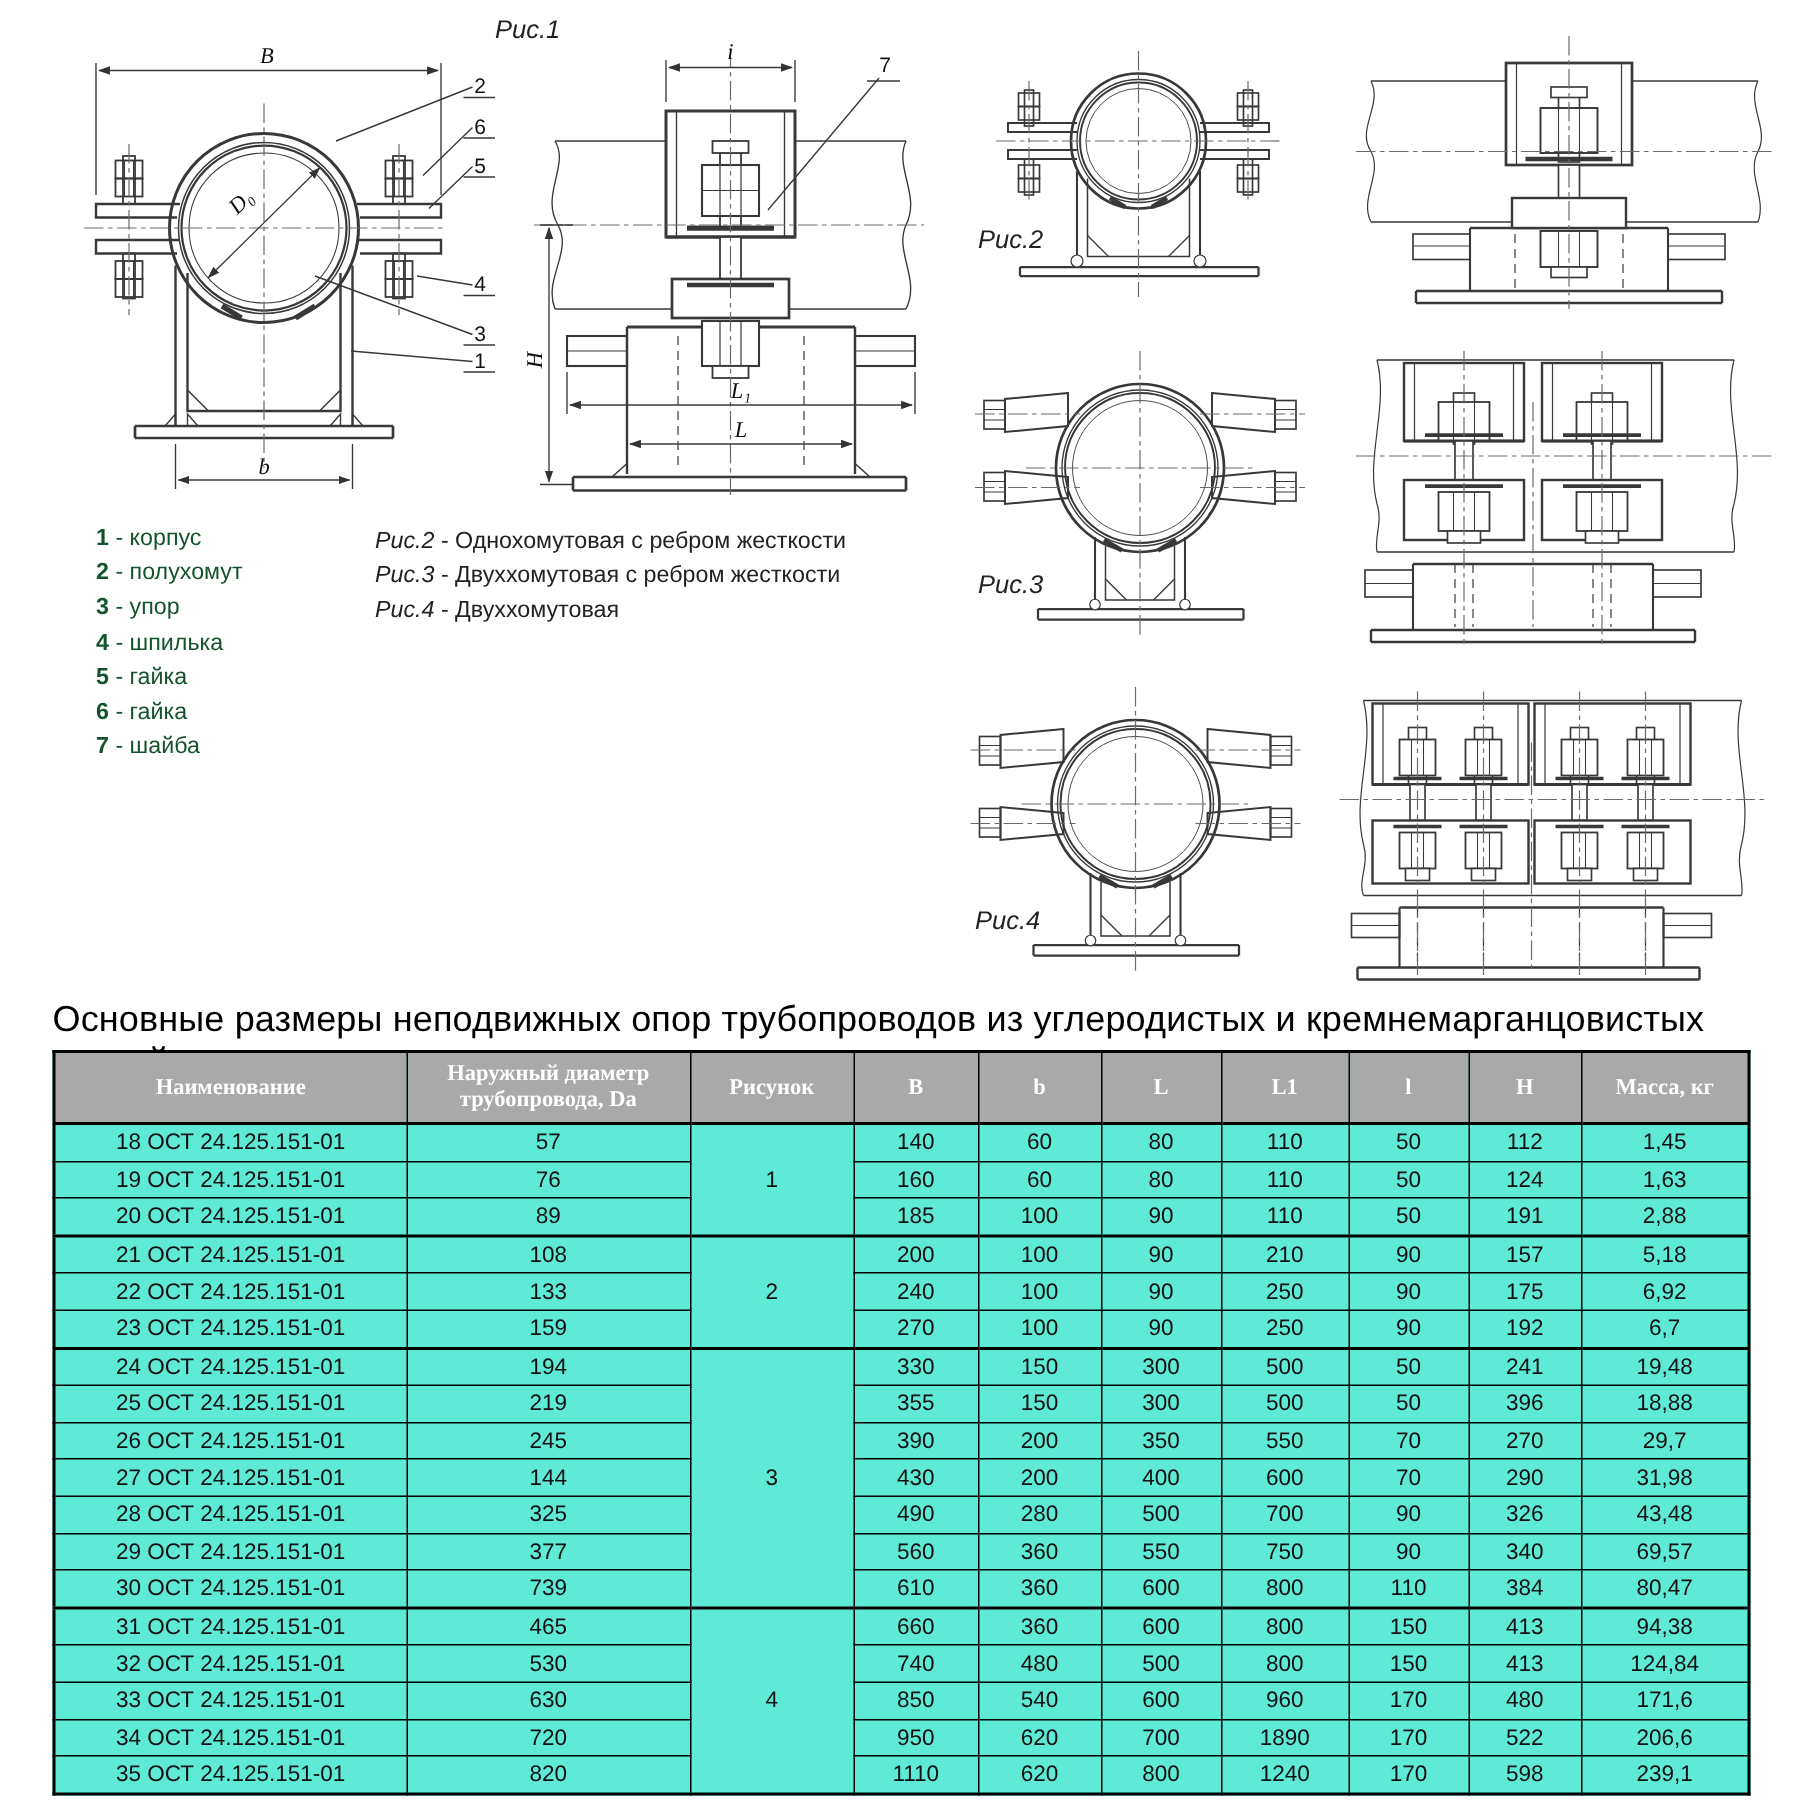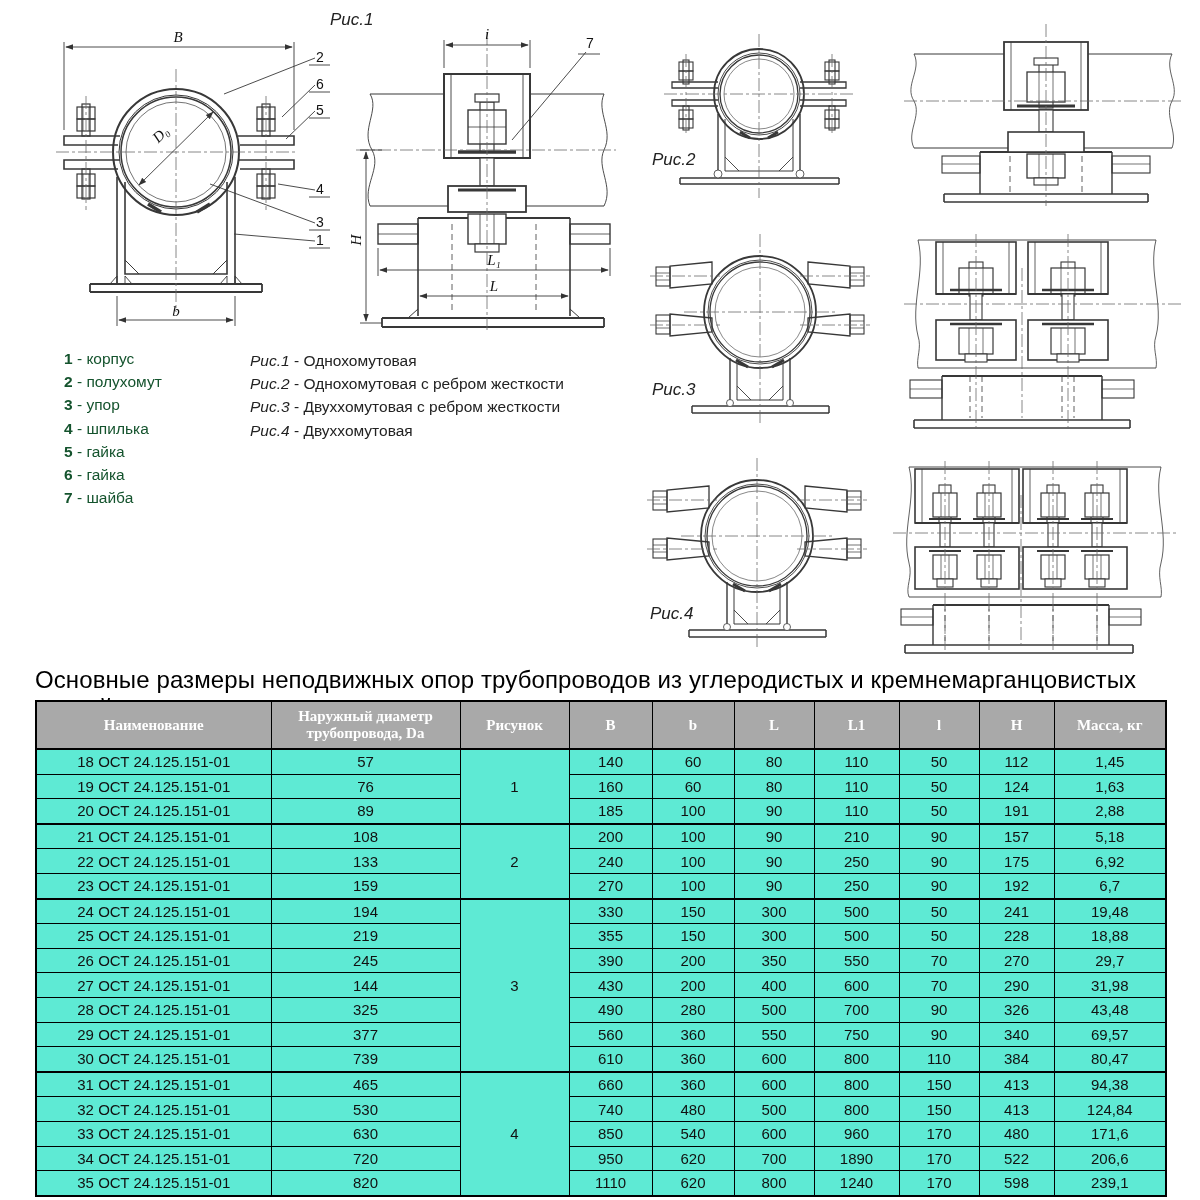--- a/index.html
+++ b/index.html
@@ -439,21 +439,20 @@
       <div><b>1</b><span> - корпус</span></div>
       <div><b>2</b><span> - полухомут</span></div>
       <div><b>3</b><span> - упор</span></div>
       <div><b>4</b><span> - шпилька</span></div>
       <div><b>5</b><span> - гайка</span></div>
       <div><b>6</b><span> - гайка</span></div>
       <div><b>7</b><span> - шайба</span></div>
     </div>
 
   <div class="captions">
-      <div><i>Рис.1</i><span> - Однохомутовая</span></div>
       <div><i>Рис.2</i><span> - Однохомутовая с ребром жесткости</span></div>
       <div><i>Рис.3</i><span> - Двуххомутовая с ребром жесткости</span></div>
       <div><i>Рис.4</i><span> - Двуххомутовая</span></div>
     </div>
 
   <div class="table-title">Основные размеры неподвижных опор трубопроводов из углеродистых и кремнемарганцовистых сталей</div>
 
   <table class="dims">
     <colgroup>
       <col style="width:235px">
@@ -563,21 +562,21 @@
           <td>19,48</td>
         </tr>
         <tr>
           <td>25 ОСТ 24.125.151-01</td>
           <td>219</td>
           <td>355</td>
           <td>150</td>
           <td>300</td>
           <td>500</td>
           <td>50</td>
-          <td>228</td>
+          <td>396</td>
           <td>18,88</td>
         </tr>
         <tr>
           <td>26 ОСТ 24.125.151-01</td>
           <td>245</td>
           <td>390</td>
           <td>200</td>
           <td>350</td>
           <td>550</td>
           <td>70</td>

